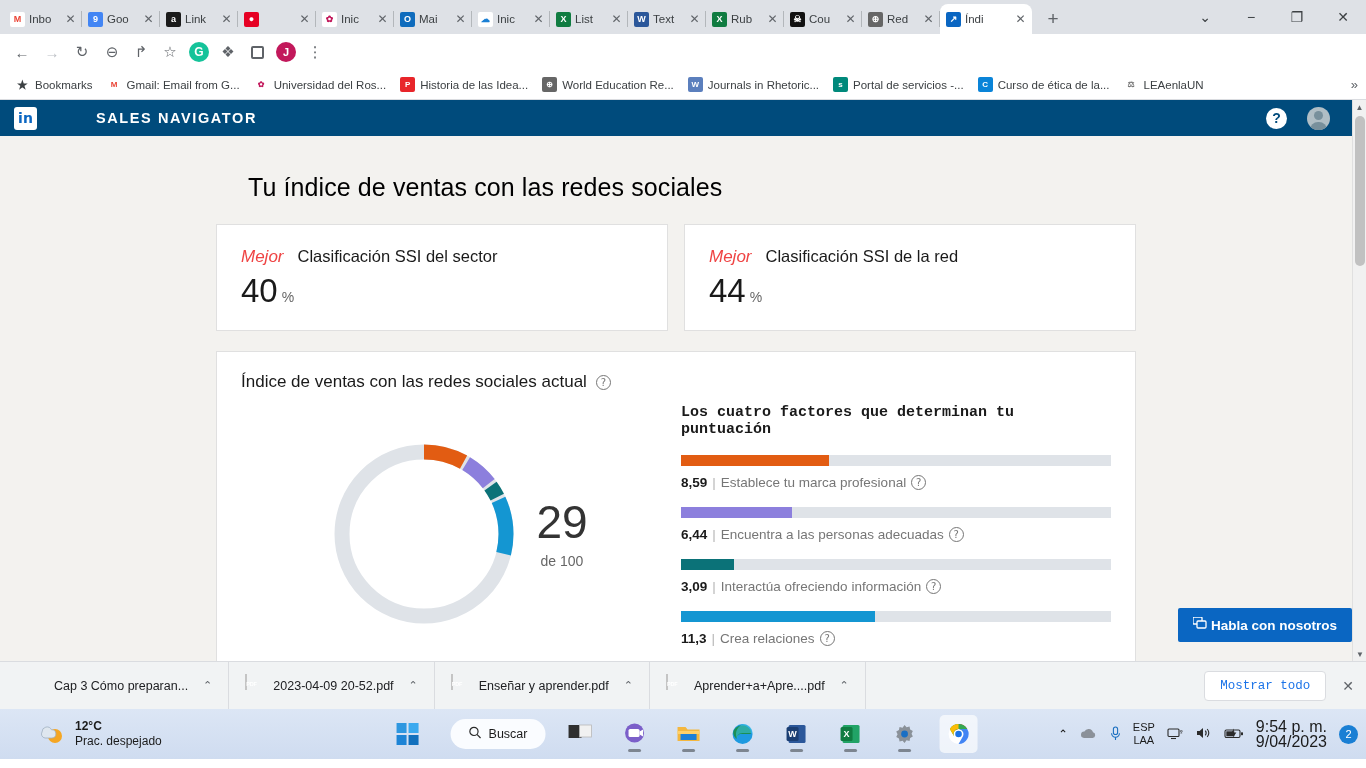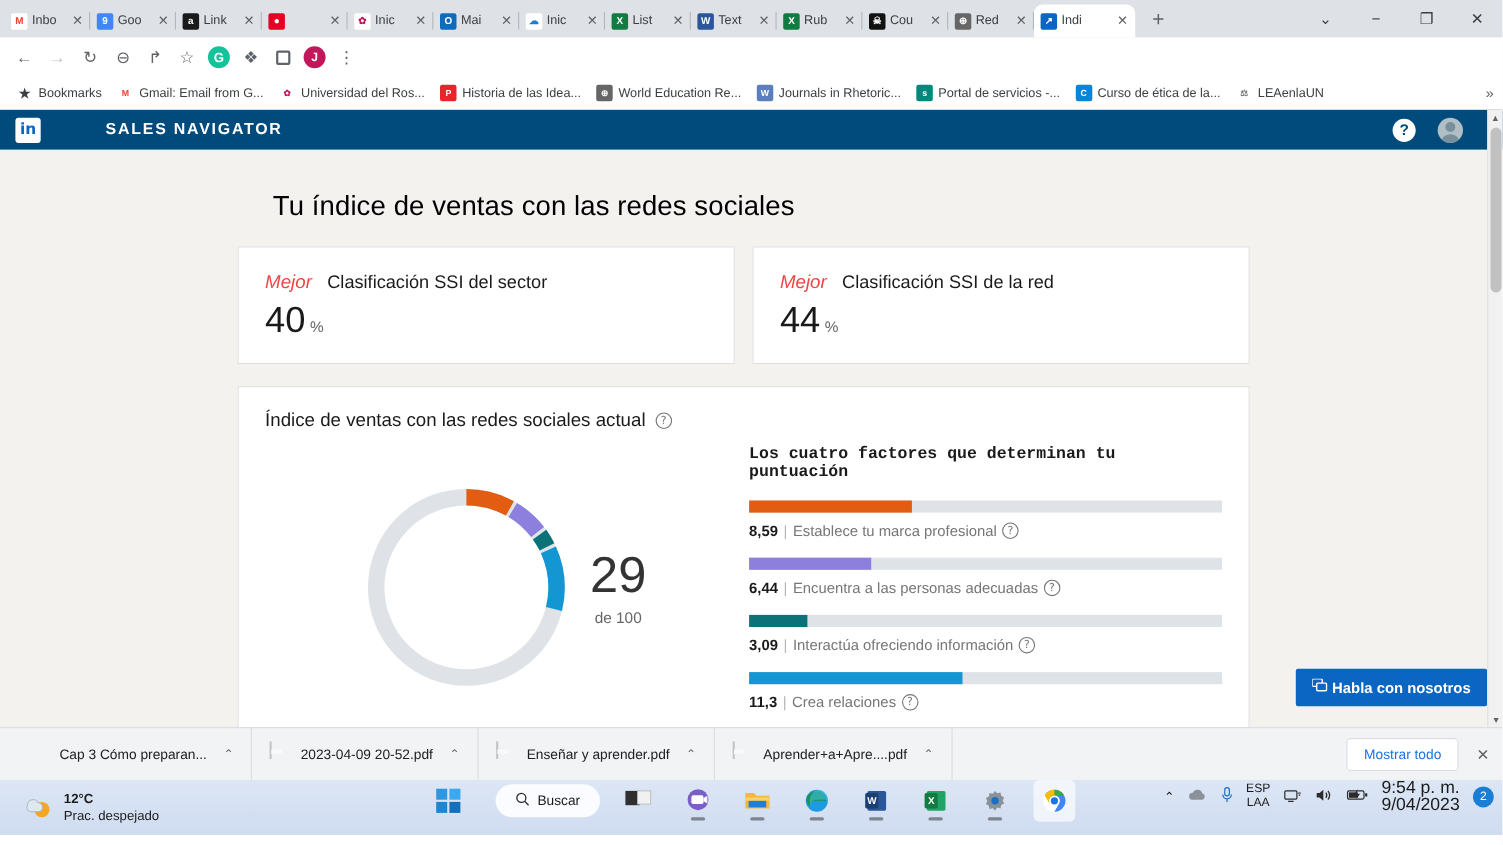--- a/index.html
+++ b/index.html
@@ -230,28 +230,28 @@
     background: #e8252a; color: #fff; font-size: 5.5px; font-weight: bold;
     text-align: center; letter-spacing: -.2px; line-height: 8px;
   }
   .ppt-ico {
     width: 18px; height: 16px; background: #2b579a; position: relative; margin-top: 3px;
   }
   .dl-chev { font-size: 11px; color: #5f6368; margin-left: 6px; }
   .shelf-right { position: absolute; right: 12px; display: flex; align-items: center; gap: 16px; }
   .showall {
     border: 1px solid #dadce0; background: #fff; color: #1a73e8;
-    font-size: 12.5px; padding: 7px 15px; border-radius: 4px;
+    font-size: 12.5px; padding: 7px 15px; border-radius: 4px; font-family: Liberation Mono, monospace;
   }
   .shelf-close { font-size: 14px; color: #5f6368; }
 
   
   .taskbar {
     height: 50px; background: linear-gradient(180deg,#dce6f5,#cfdcf0);
-    display: flex; position: relative;
+    display: flex; align-items: center; position: relative; padding-left: 17px;
   }
   .weather { display: flex; align-items: center; gap: 10px; padding-left: 22px; }
   .weather-ico { width: 26px; height: 22px; position: relative; }
   .weather-txt { font-size: 12px; color: #1b1b1b; line-height: 15px; }
   .weather-txt b { font-weight: bold; }
   .tb-center {
     position: absolute; left: 50%; transform: translateX(-50%);
     display: flex; align-items: center; gap: 16px;
   }
   .winlogo {

